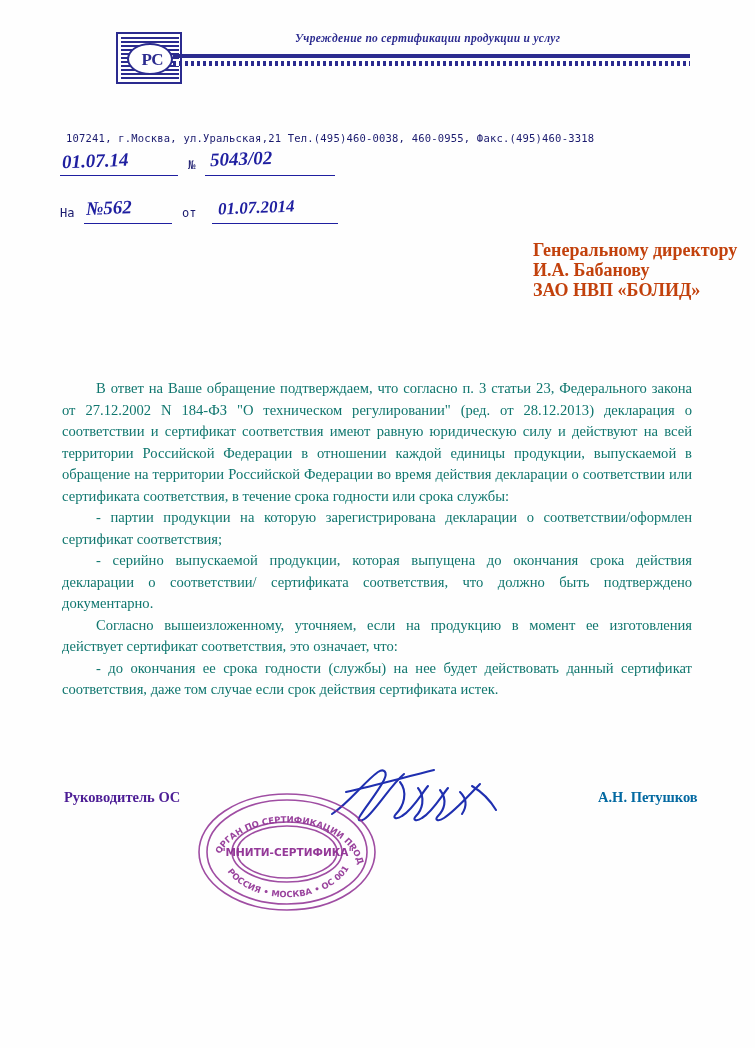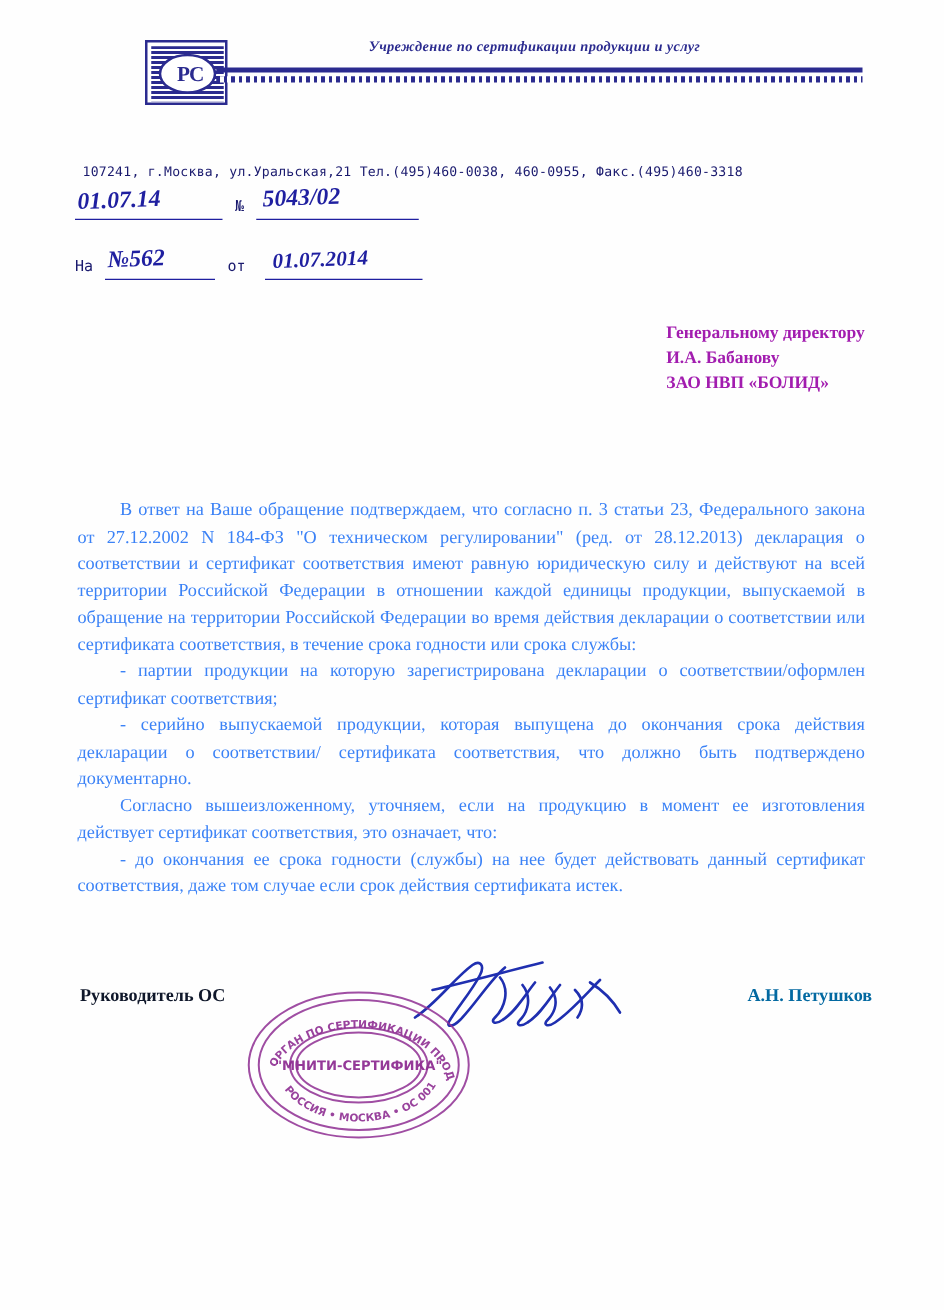--- a/index.html
+++ b/index.html
@@ -156,55 +156,53 @@
     background: #1f1fa0;
   }
 
   
   .addressee {
     position: absolute;
     left: 533px; top: 240px;
     width: 215px;
     font-family: "Liberation Serif", serif;
     font-weight: bold;
-    font-size: 14px;
+    font-size: 18px;
     line-height: 20px;
-    color: #a21caf;
-    margin-top: 17px;
+    color: #c2410c;
   }
 
   
   .body-text {
     position: absolute;
     left: 62px; top: 378px;
     width: 630px;
     font-family: "Liberation Serif", serif;
     font-size: 14.6px;
     line-height: 21.5px;
-    color: #3b82f6;
+    color: #0f766e;
     text-align: justify;
-    margin-top: 20px;
   }
   .body-text p {
     margin: 0 0 0 0;
     text-indent: 34px;
     text-align: justify;
   }
   .body-text p.dash {
     text-indent: 34px;
   }
 
   
   .sig-left {
     position: absolute;
     left: 64px; top: 789px;
     font-family: "Liberation Serif", serif;
     font-weight: bold;
     font-size: 14.5px;
-    color: #0f172a;
+    color: #4c1d95;
   }
   .sig-right {
     position: absolute;
     left: 598px; top: 789px;
     font-family: "Liberation Serif", serif;
     font-weight: bold;
     font-size: 14.5px;
     color: #0369a1;
   }
 

